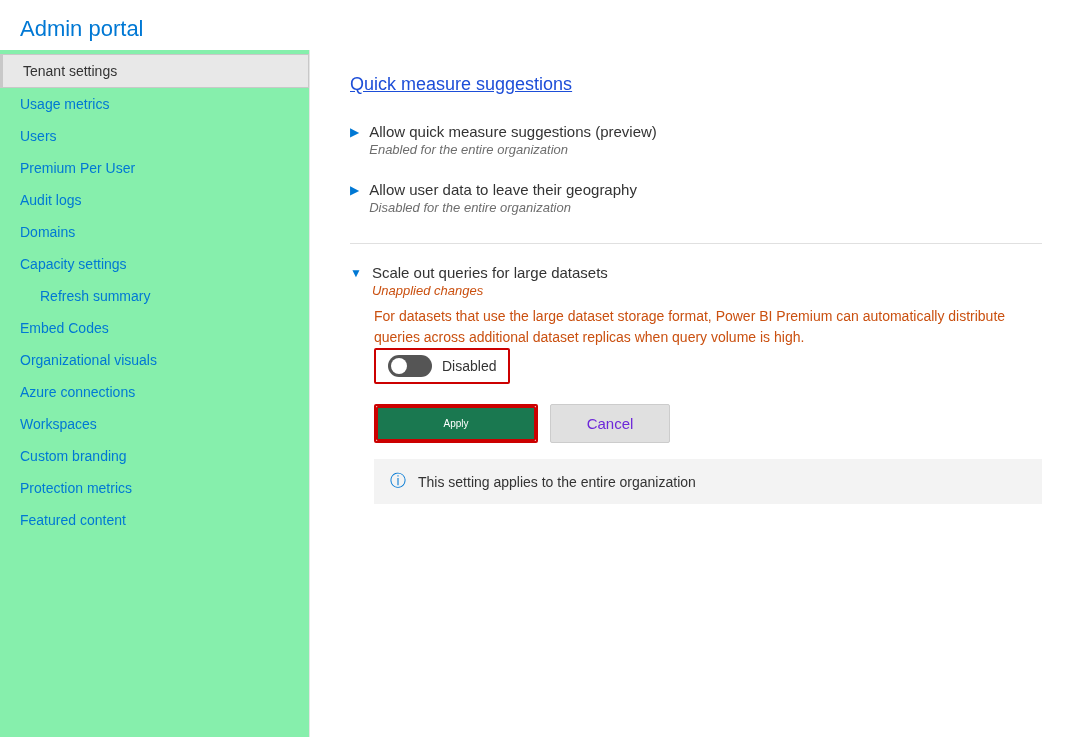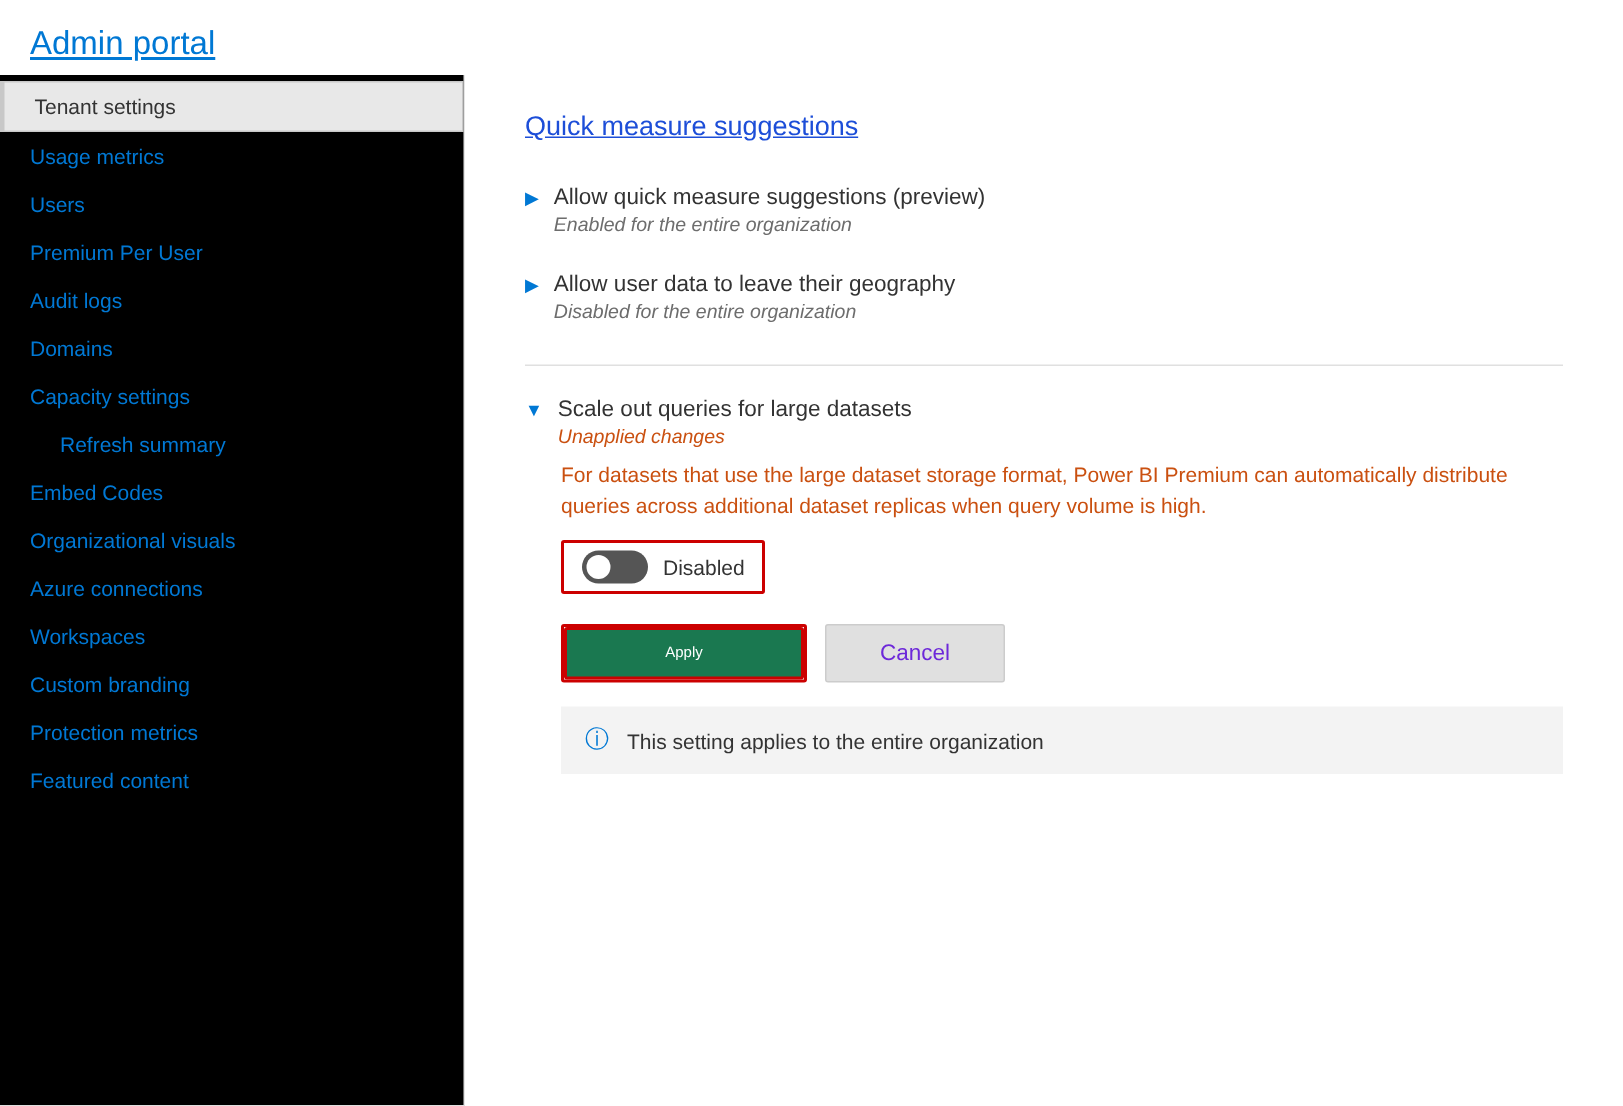--- a/index.html
+++ b/index.html
@@ -6,33 +6,32 @@
     body { font-family: 'Segoe UI', Arial, sans-serif; font-size: 14px; color: #333; background: #fff; display: flex; flex-direction: column; height: 737px; overflow: hidden; }
 
     .app-header {
       padding: 16px 20px 8px 20px;
       background: #fff;
     }
     .app-title {
       font-size: 22px;
       color: #0078d4;
       font-weight: 300;
-      text-decoration: underline;
     }
 
     .main-layout {
       display: flex;
       flex: 1;
       overflow: hidden;
     }
 
     .sidebar {
       width: 310px;
       min-width: 310px;
-      background: #000000;
+      background: #86efac;
       border-right: 1px solid #e5e5e5;
       overflow-y: auto;
       padding-top: 4px;
     }
 
     .sidebar-item {
       display: block;
       padding: 8px 20px;
       cursor: pointer;
       color: #0078d4;
@@ -118,21 +117,20 @@
       display: flex;
       align-items: flex-start;
       margin-bottom: 8px;
     }
 
     .scale-out-description {
       font-size: 14px;
       color: #ca5010;
       line-height: 1.5;
       margin-left: 24px;
-      margin-bottom: 12px;
       max-width: 700px;
     }
 
     .toggle {
       position: relative;
       display: inline-block;
       width: 44px;
       height: 22px;
       cursor: pointer;
     }

